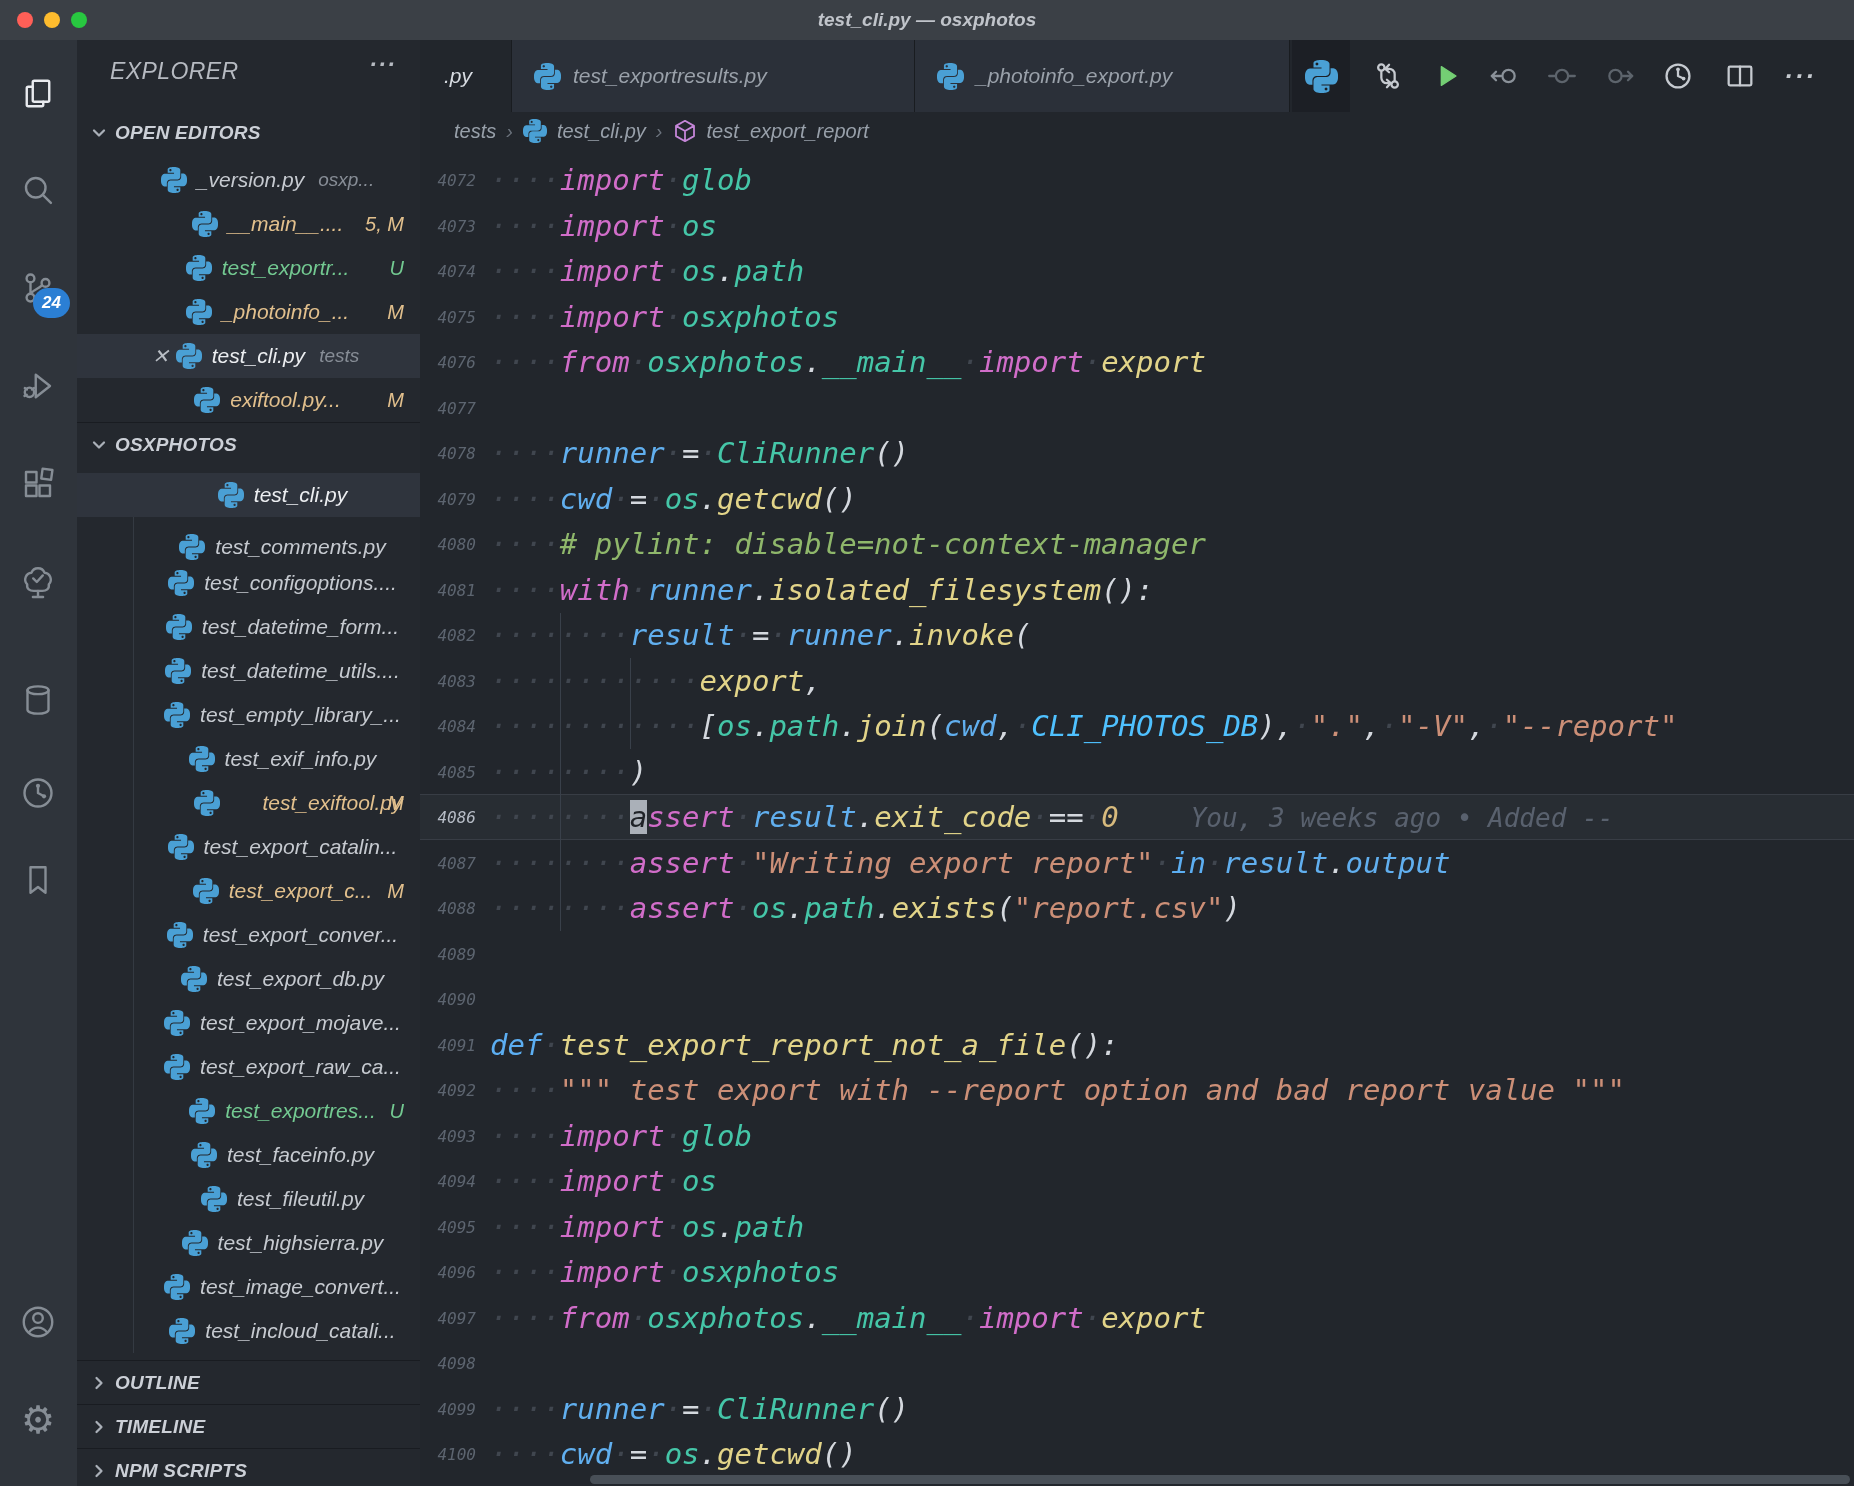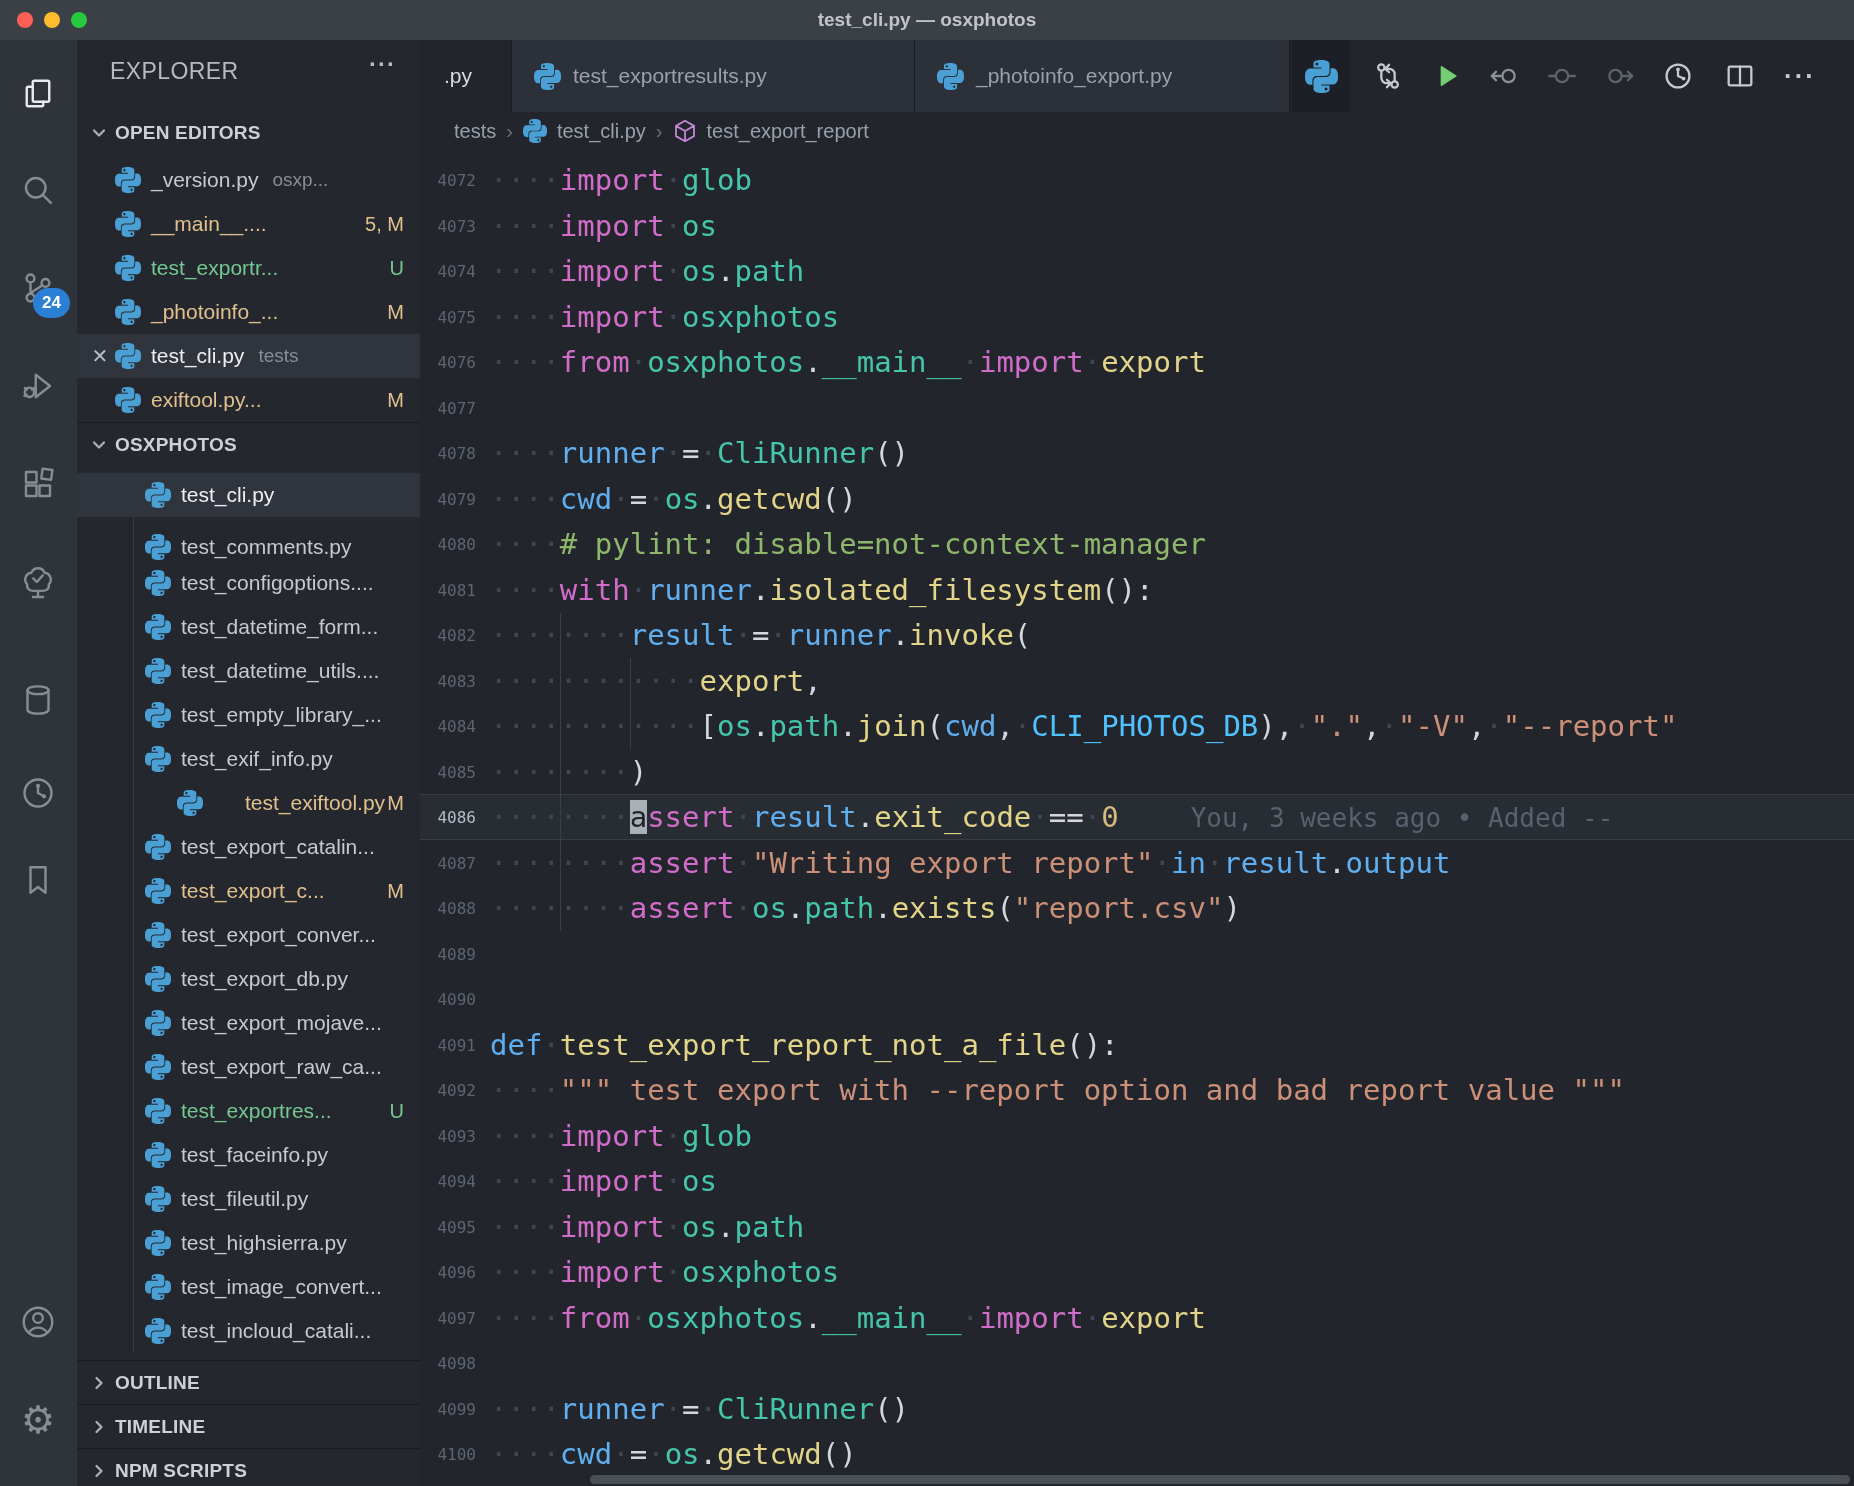--- a/index.html
+++ b/index.html
@@ -1,17 +1,17 @@
 <!DOCTYPE html>
 <html style="--tok-k: #d16dc9; --tok-kb: #5caef2; --tok-m: #45c6a8; --tok-v: #61afef; --tok-f: #e2d489; --tok-s: #cc8f77; --tok-c: #8fb76b; --tok-n: #d7ba7d; --tok-p: #d4d8de; --tok-co: #4fc1ff; --tok-ws: #40464f;"><head>
 <meta charset="utf-8">
 <style>
   html,body{margin:0;padding:0;background:#14161a;}
   .app{position:relative;width:1854px;height:1486px;overflow:hidden;background:#22262c;
-       font-family:"Liberation Sans",sans-serif;-webkit-font-smoothing:antialiased;}
+       font-family:"Liberation Sans",sans-serif;font-style:italic;-webkit-font-smoothing:antialiased;}
   
   .titlebar{position:absolute;left:0;top:0;width:1854px;height:40px;background:#3b4046;
             border-bottom:1px solid #24272c;display:flex;align-items:center;justify-content:center;}
   .titlebar .title{color:#c0c4ca;font-size:19px;font-weight:600;}
   .light{position:absolute;top:12px;width:16px;height:16px;border-radius:50%;}
   .light.red{left:17px;background:#ff5f57;}
   .light.yellow{left:44px;background:#febc2e;}
   .light.green{left:71px;background:#28c840;}
   
   .activitybar{position:absolute;left:0;top:40px;width:77px;height:1446px;background:#2f343b;
@@ -26,21 +26,21 @@
   .sidebar{position:absolute;left:77px;top:40px;width:343px;height:1446px;background:#24282e;border-right:1px solid #191c21;}
   .sb-top{position:absolute;left:0;top:0;width:100%;height:60px;}
   .sb-title{position:absolute;left:33px;top:18px;color:#b6bac1;font-size:23px;letter-spacing:.4px;}
   .sb-more{position:absolute;right:24px;top:10px;color:#b6bac1;font-size:24px;font-weight:700;letter-spacing:1px;}
   .sb-section-h{position:absolute;left:0;width:100%;height:44px;display:flex;align-items:center;color:#ccd0d7;
                 font-weight:700;font-size:19px;letter-spacing:.2px;}
   .sb-section-h .chev{margin:0 6px 0 12px;display:flex;}
   .chev svg{width:20px;height:20px;stroke:#aab0b8;fill:none;stroke-width:1.8;stroke-linecap:round;stroke-linejoin:round;}
   .chev.collapsed svg{transform:rotate(-90deg);}
   .sb-border-top{border-top:1px solid #191c21;}
-  .sbrow{position:absolute;left:0;width:100%;height:44px;display:flex;align-items:center;font-size:21px;color:#c6cad0;}
+  .sbrow{position:absolute;left:0;width:100%;height:44px;display:flex;align-items:center;font-size:21px;color:#c6cad0;justify-content:center;}
   .sbrow.sel{background:#2f343d;}
   .sbrow .close{width:30px;text-align:center;margin-left:8px;color:#b8bdc4;font-size:20px;}
   .sbrow .fic{display:flex;margin-right:10px;}
   .sbrow .fic svg{width:26px;height:26px;}
   .sbrow .nm{white-space:nowrap;}
   .sbrow .dsc{color:#878d96;margin-left:14px;font-size:19px;white-space:nowrap;}
   .sbrow .bdg{position:absolute;right:16px;font-size:20px;}
   .oe .fic{margin-left:0;}
   .treeguide{position:absolute;left:56px;width:1px;background:#343a42;}
   

